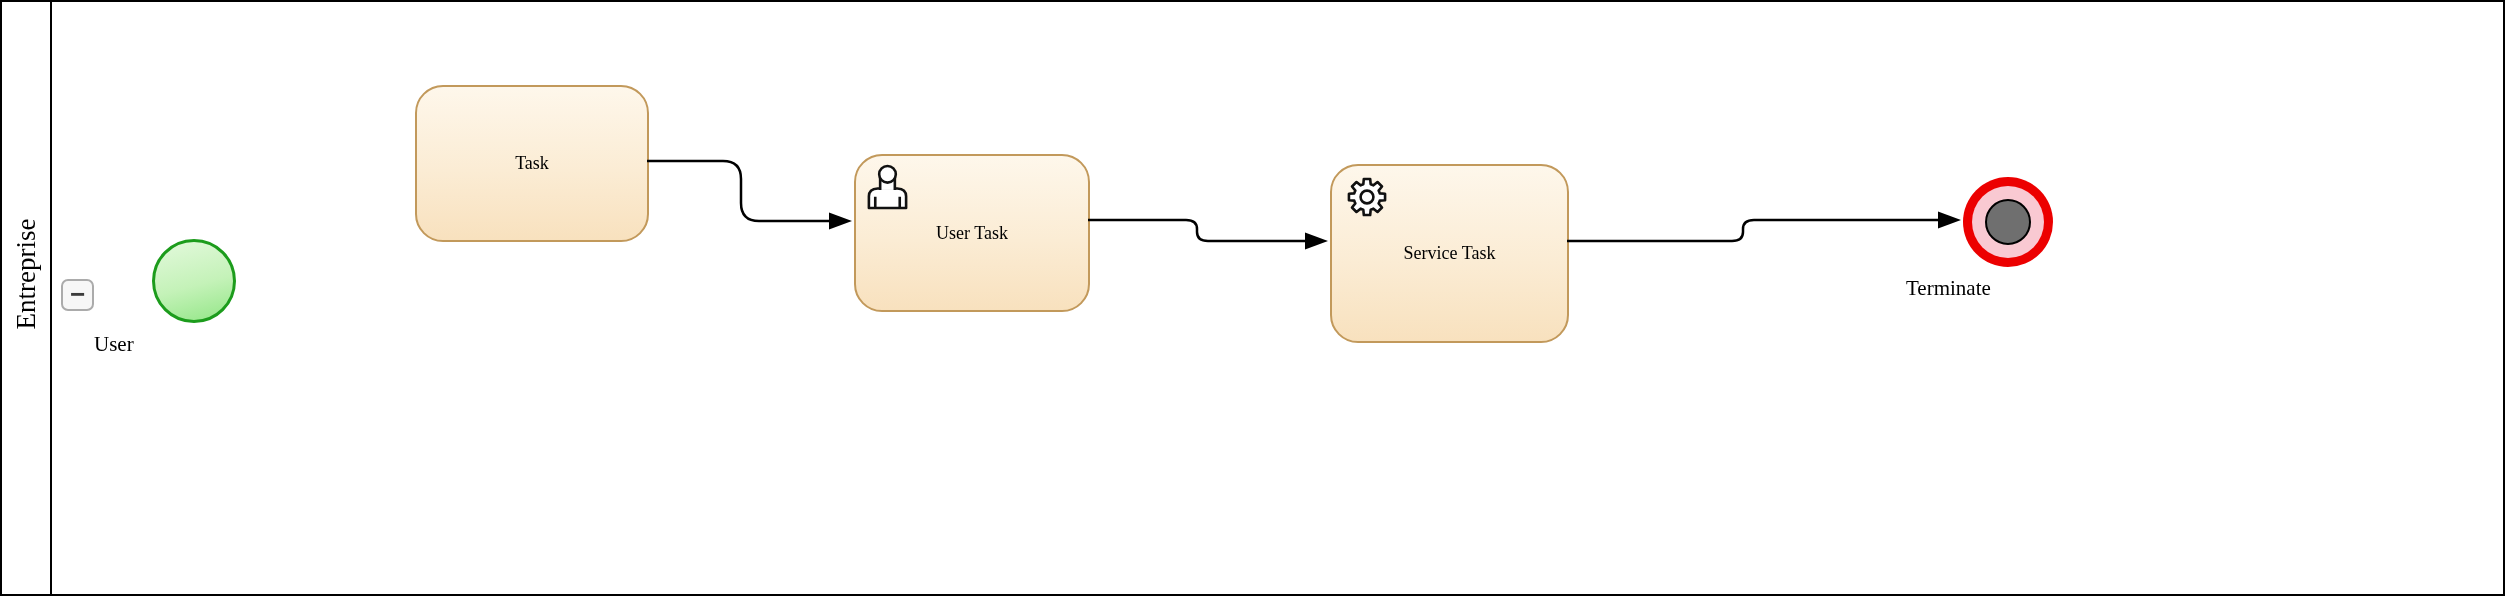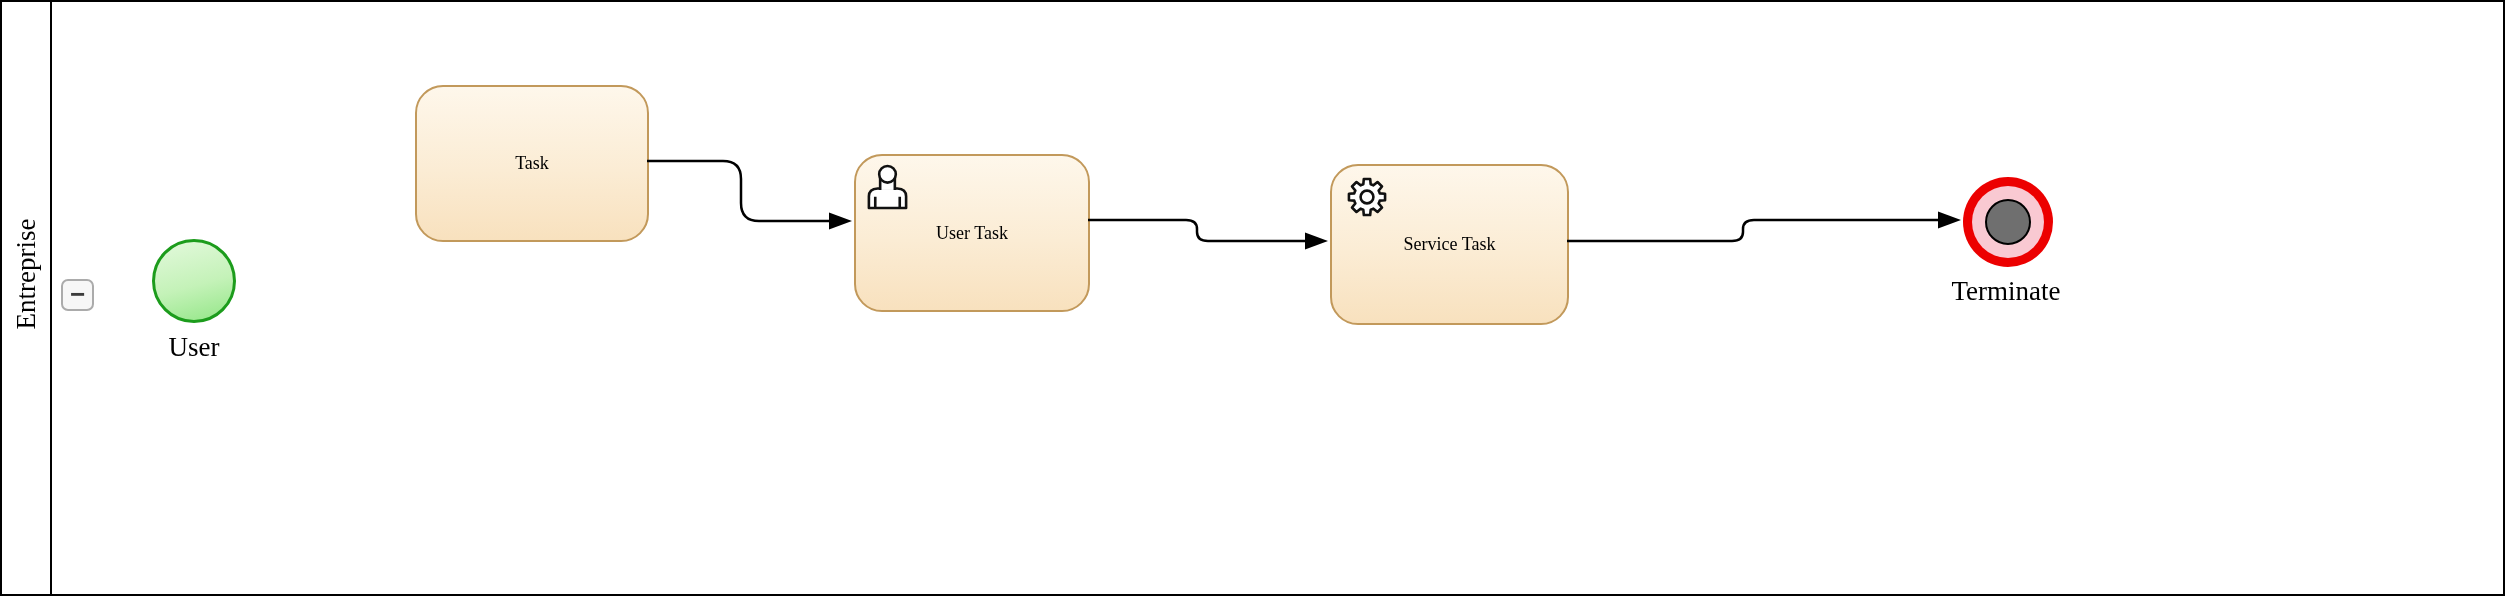--- a/index.html
+++ b/index.html
@@ -34,21 +34,21 @@
   
   .task{
     position:absolute;box-sizing:border-box;
     border:2.5px solid #C2995B;border-radius:28px;
     background:linear-gradient(180deg,#FEF7EB 0%,#FBECD4 55%,#F8E1BE 100%);
     display:flex;align-items:center;justify-content:center;
     font-size:18px;text-align:center;
   }
   #task-plain{left:413px;top:83px;width:234px;height:157px;}
   #task-user{left:852px;top:142px;width:236px;height:158px;margin-top:10px;}
-  #task-service{left:1328px;top:162px;width:239px;height:161px;}
+  #task-service{left:1328px;top:162px;width:239px;height:179px;}
   .task .node-icon{position:absolute;}
   #task-user .node-icon{left:8px;top:8px;width:47px;height:47px;}
   #task-service .node-icon{left:13px;top:9px;width:44px;height:44px;}
   .st-label{max-width:135px;line-height:1.18;}
 
   .event-start{
     position:absolute;left:150px;top:237px;width:84px;height:84px;
     box-sizing:border-box;border:3px solid #1C9C1C;border-radius:50%;
     background:linear-gradient(165deg,#E3F9DC 0%,#C4F2B8 55%,#93E687 100%);
   }
@@ -60,21 +60,21 @@
     position:absolute;left:9px;top:9px;width:72px;height:72px;
     border-radius:50%;background:#F9C9D2;
   }
   .terminate-core{
     position:absolute;left:22px;top:22px;width:46px;height:46px;
     box-sizing:border-box;border:2.5px solid #000;border-radius:50%;
     background:#6F6F6F;
   }
 
   .node-label{
-    position:absolute;width:200px;text-align:center;font-size:27px;line-height:1.1;
+    position:absolute;width:200px;text-align:left;font-size:21px;line-height:1.1;
   }
   #label-start{left:92px;top:331px;}
   #label-terminate{left:1904px;top:275px;}
 
   
   svg.edges{position:absolute;left:0;top:0;pointer-events:none;}
   svg.edges .flow path{fill:none;stroke:#000;stroke-width:2.5px;}
   svg.edges .flow polygon{fill:#000;stroke:none;}
   svg.icon{display:block;width:100%;height:100%;}
   .icon *{vector-effect:non-scaling-stroke;}

